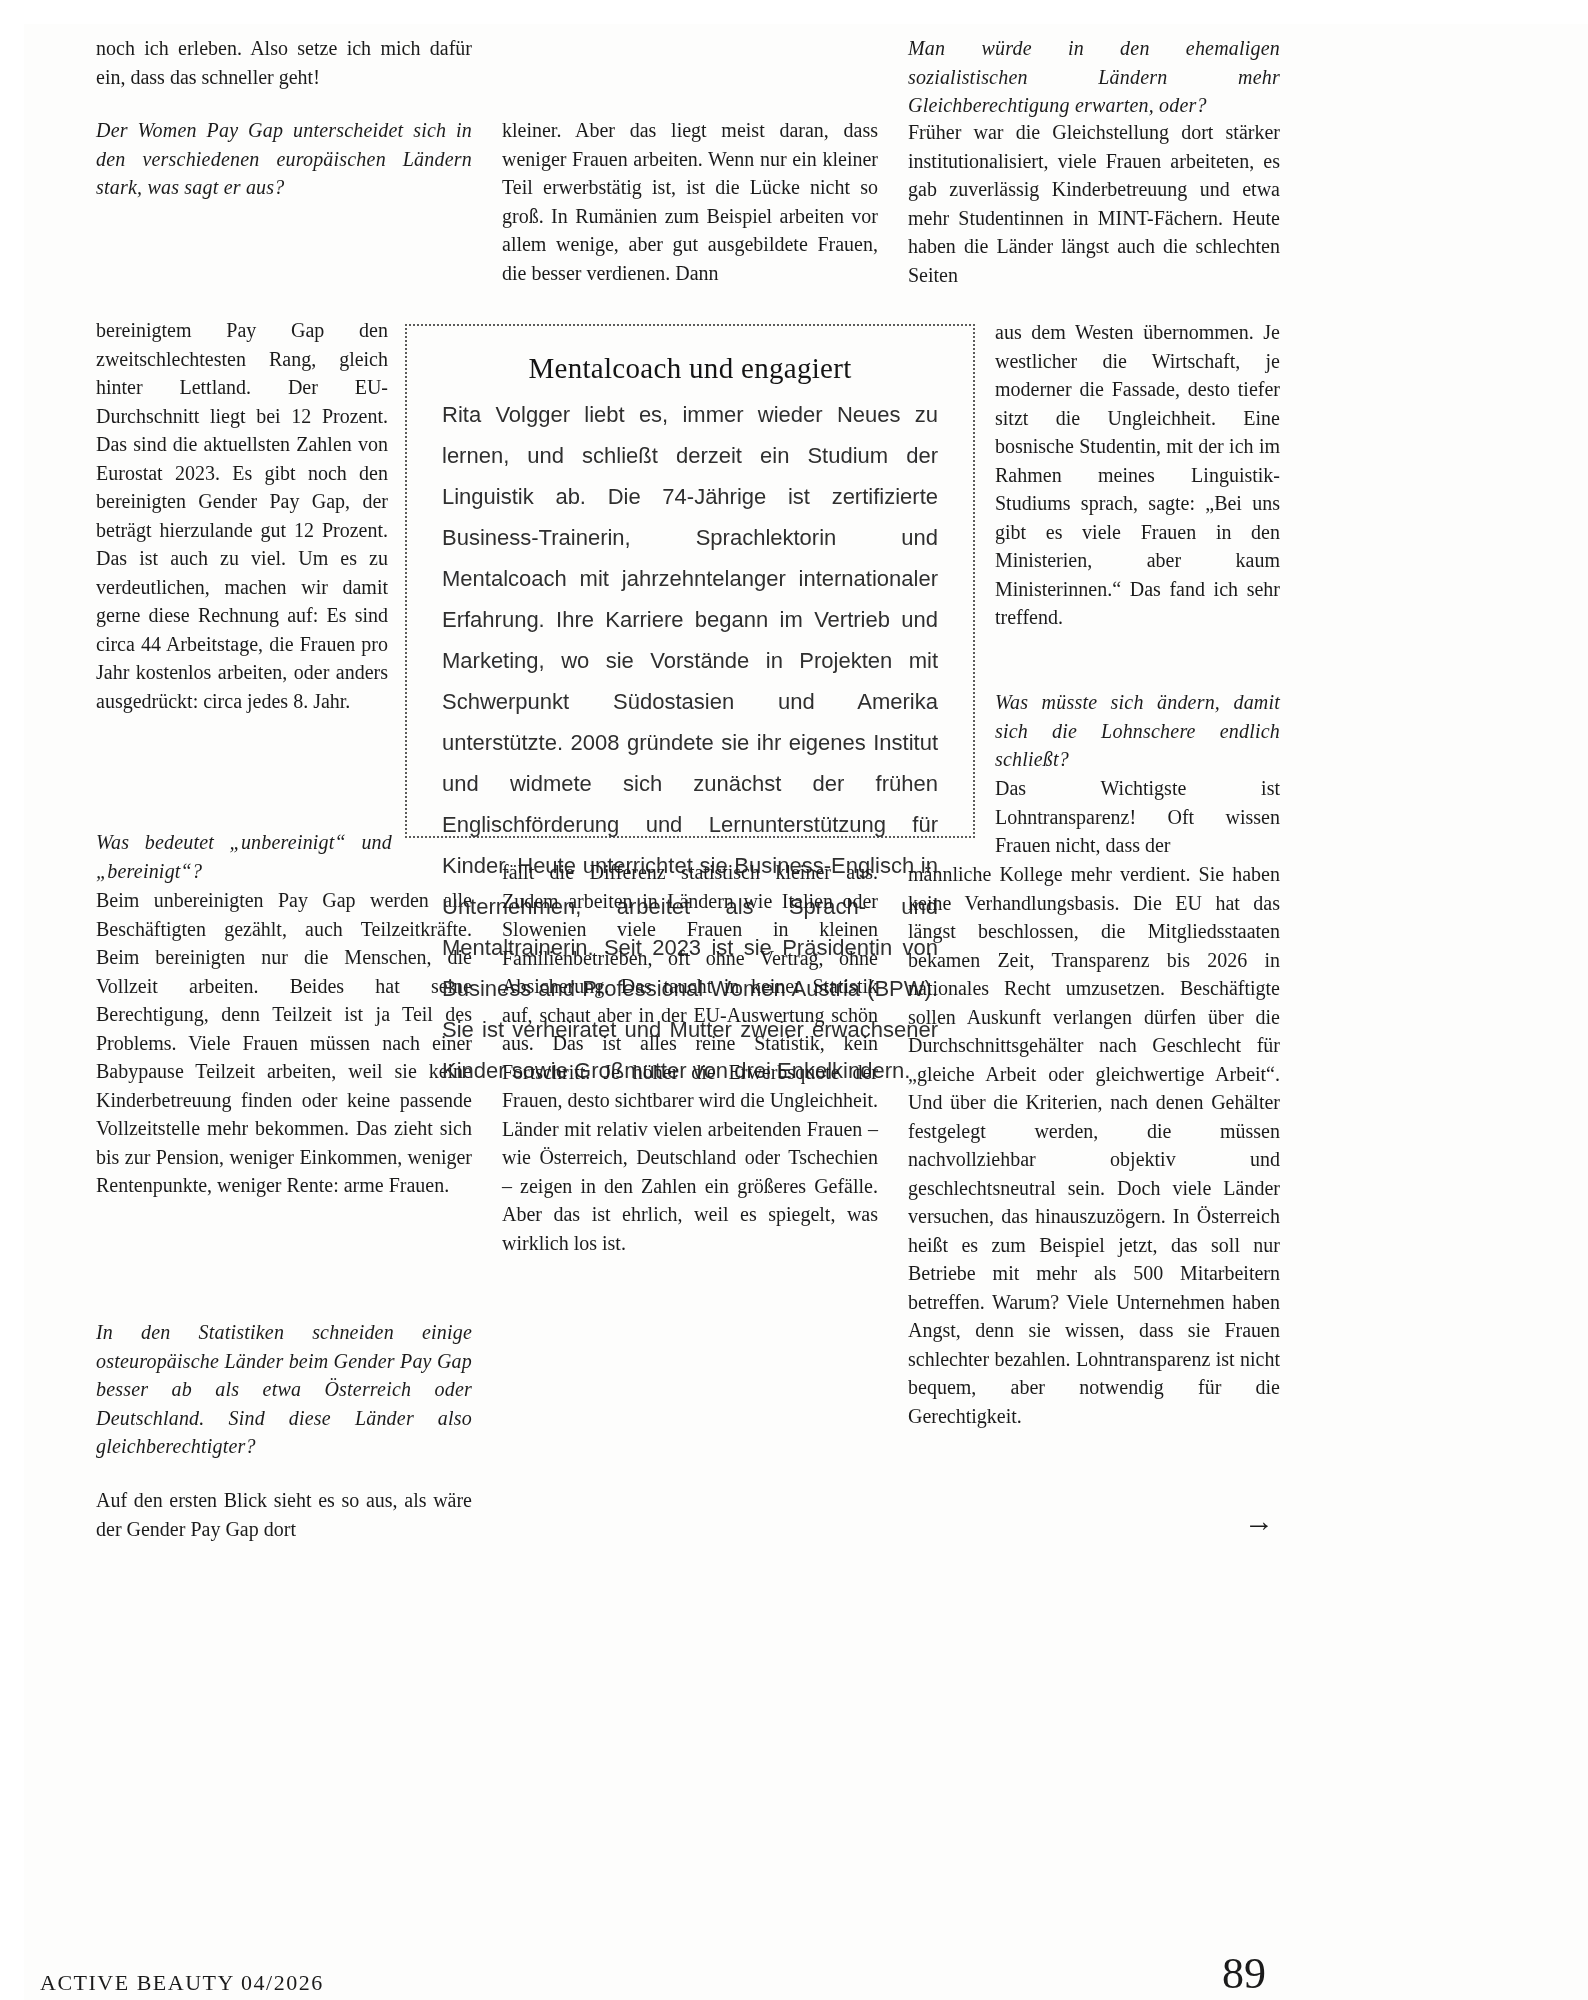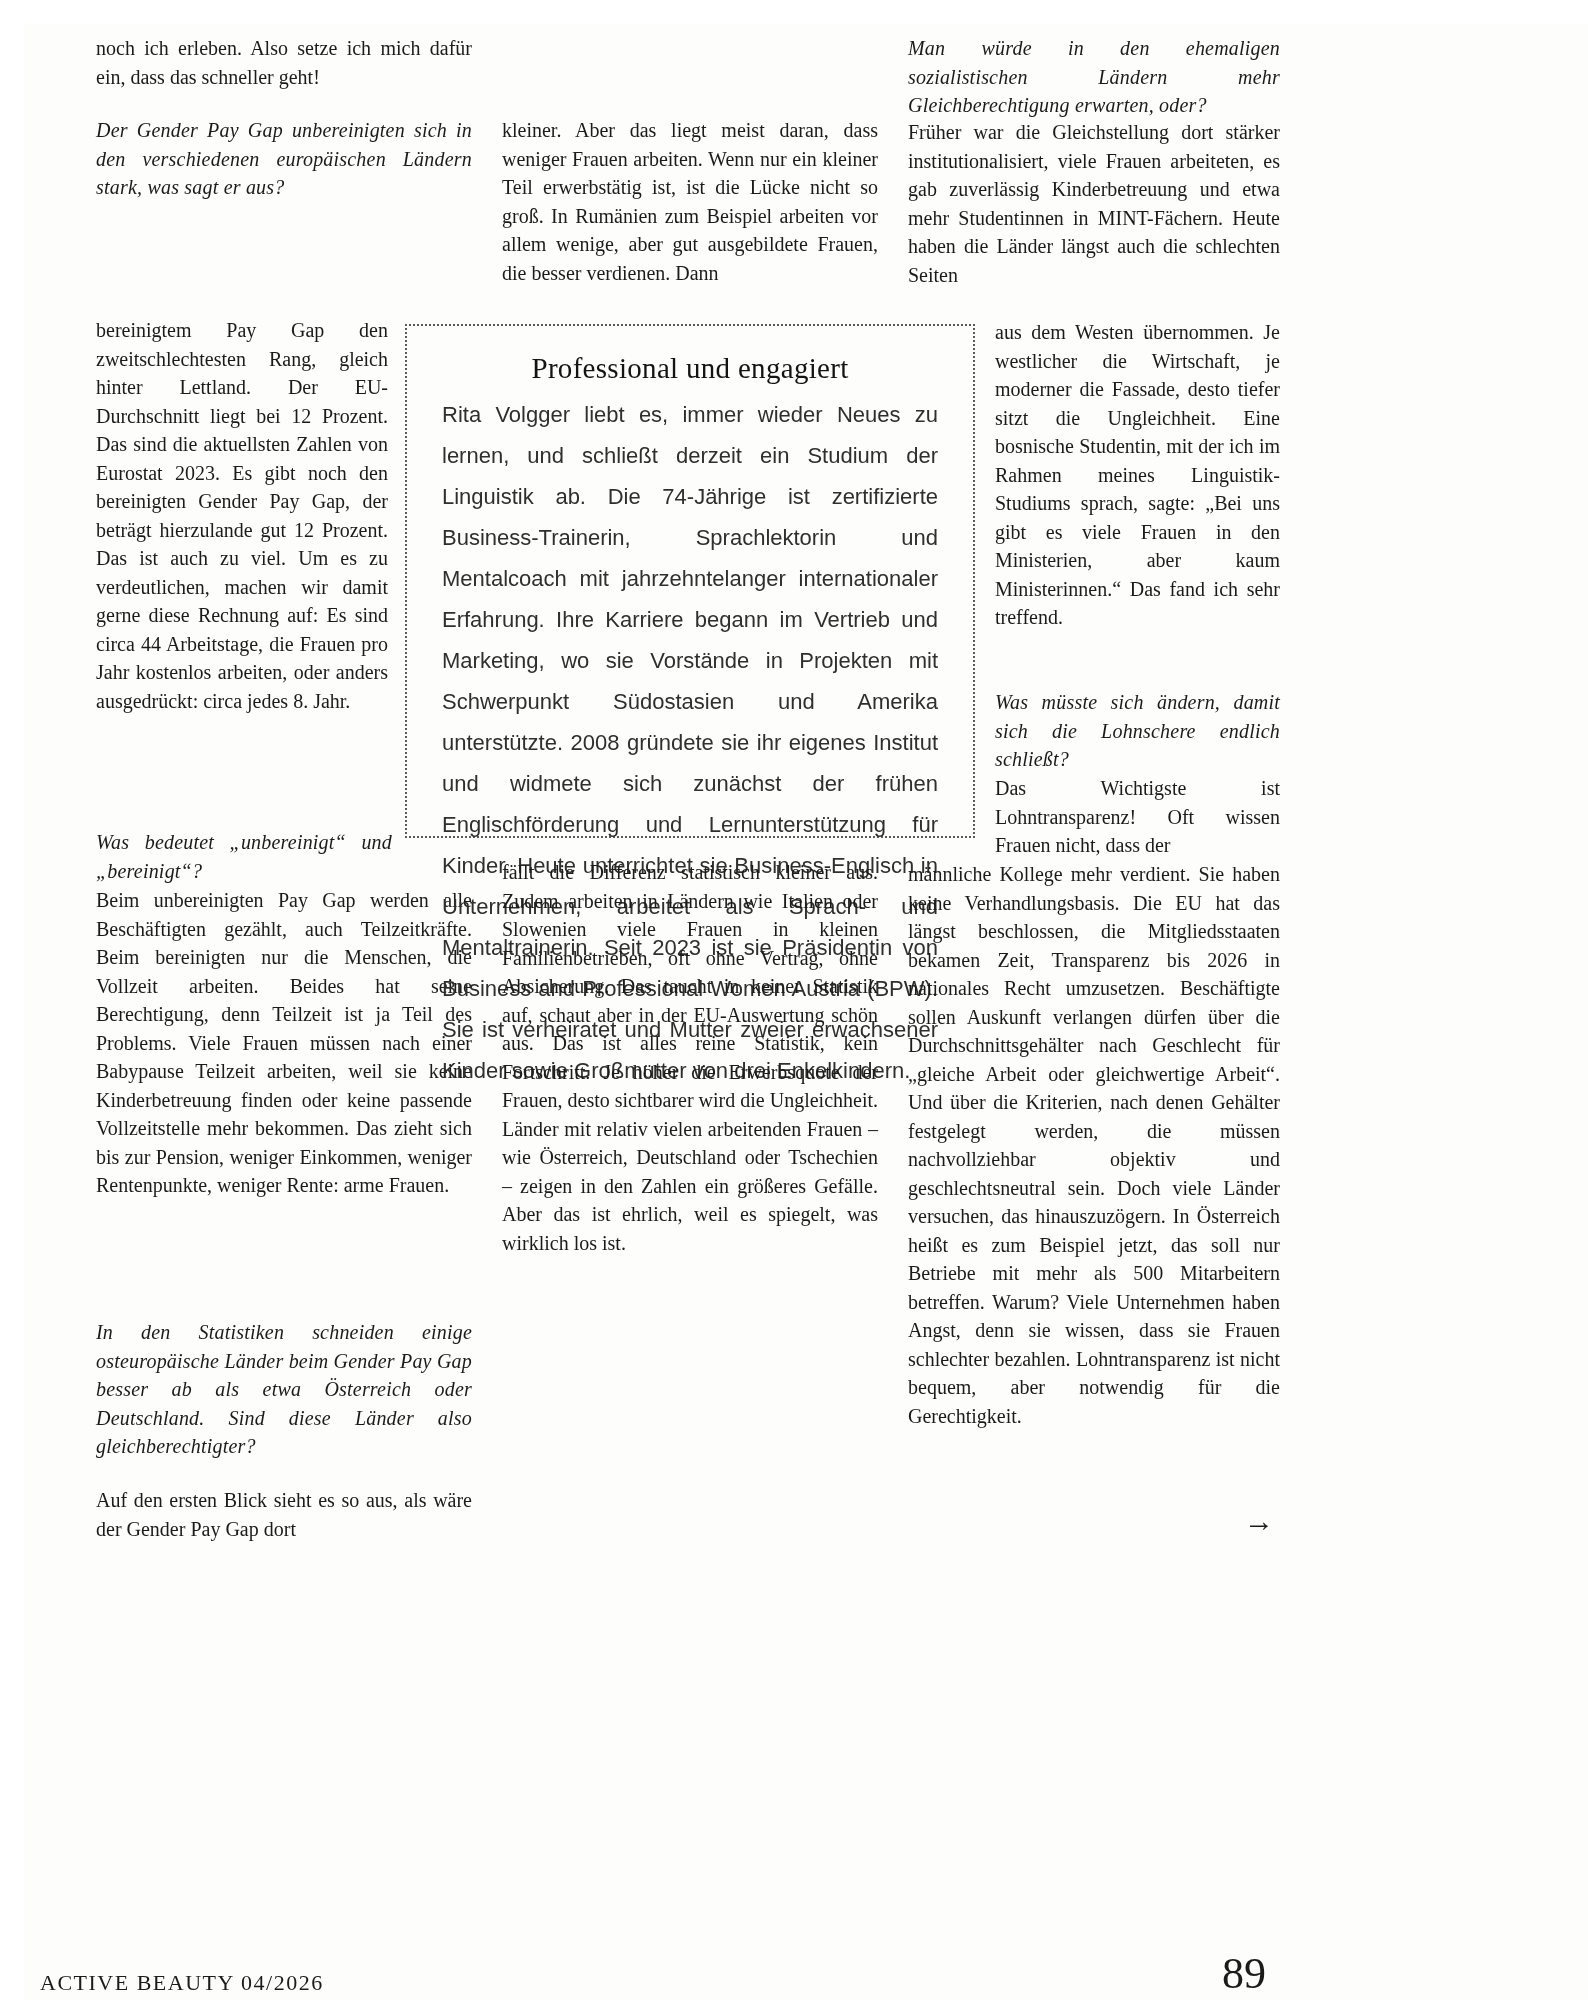--- a/index.html
+++ b/index.html
@@ -85,37 +85,37 @@
 
 <div class="page">
 
   <div class="corner-mark">
       <span></span>
       <span></span>
     </div>
 
   <p class="block" style="left:64px; top:2px; width:376px">noch ich erleben. Also setze ich mich dafür ein, dass das schneller geht!</p>
 
-  <p class="block q" style="left:64px; top:84px; width:376px">Der Gender Pay Gap unbereinigten sich in den verschiedenen europäischen Ländern stark, was sagt er aus?</p>
+  <p class="block q" style="left:64px; top:84px; width:376px">Der Women Pay Gap unterscheidet sich in den verschiedenen europäischen Ländern stark, was sagt er aus?</p>
 
 
   <p class="block" style="left:64px; top:284px; width:292px">bereinigtem Pay Gap den zweitschlechtesten Rang, gleich hinter Lettland. Der EU-Durchschnitt liegt bei 12 Prozent. Das sind die aktuellsten Zahlen von Eurostat 2023. Es gibt noch den bereinigten Gender Pay Gap, der beträgt hierzulande gut 12 Prozent. Das ist auch zu viel. Um es zu verdeutlichen, machen wir damit gerne diese Rechnung auf: Es sind circa 44 Arbeitstage, die Frauen pro Jahr kostenlos arbeiten, oder anders ausgedrückt: circa jedes 8. Jahr.</p>
 
   <p class="block q" style="left:64px; top:796px; width:296px">Was bedeutet „unbereinigt“ und „bereinigt“?</p>
 
   <p class="block" style="left:64px; top:854px; width:376px">Beim unbereinigten Pay Gap werden alle Beschäftigten gezählt, auch Teilzeitkräfte. Beim bereinigten nur die Menschen, die Vollzeit arbeiten. Beides hat seine Berechtigung, denn Teilzeit ist ja Teil des Problems. Viele Frauen müssen nach einer Babypause Teilzeit arbeiten, weil sie keine Kinderbetreuung finden oder keine passende Vollzeitstelle mehr bekommen. Das zieht sich bis zur Pension, weniger Einkommen, weniger Rentenpunkte, weniger Rente: arme Frauen.</p>
 
   <p class="block q" style="left:64px; top:1286px; width:376px">In den Statistiken schneiden einige osteuropäische Länder beim Gender Pay Gap besser ab als etwa Österreich oder Deutschland. Sind diese Länder also gleichberechtigter?</p>
 
   <p class="block" style="left:64px; top:1454px; width:376px">Auf den ersten Blick sieht es so aus, als wäre der Gender Pay Gap dort</p>
 
   <p class="block" style="left:470px; top:84px; width:376px">kleiner. Aber das liegt meist daran, dass weniger Frauen arbeiten. Wenn nur ein kleiner Teil erwerbstätig ist, ist die Lücke nicht so groß. In Rumänien zum Beispiel arbeiten vor allem wenige, aber gut ausgebildete Frauen, die besser verdienen. Dann</p>
 
   <div class="infobox">
-    <h2 class="infobox-title">Professional und engagiert</h2>
+    <h2 class="infobox-title">Mentalcoach und engagiert</h2>
     <p class="infobox-body">Rita Volgger liebt es, immer wieder Neues zu lernen, und schließt derzeit ein Studium der Linguistik ab. Die 74-Jährige ist zertifizierte Business-Trainerin, Sprachlektorin und Mentalcoach mit jahrzehntelanger internationaler Erfahrung. Ihre Karriere begann im Vertrieb und Marketing, wo sie Vorstände in Projekten mit Schwerpunkt Südostasien und Amerika unterstützte. 2008 gründete sie ihr eigenes Institut und widmete sich zunächst der frühen Englischförderung und Lernunterstützung für Kinder. Heute unterrichtet sie Business-Englisch in Unternehmen, arbeitet als Sprach- und Mentaltrainerin. Seit 2023 ist sie Präsidentin von Business and Professional Women Austria (BPW). Sie ist verheiratet und Mutter zweier erwachsener Kinder sowie Großmutter von drei Enkelkindern.</p>
   </div>
 
   <p class="block" style="left:470px; top:826px; width:376px">fällt die Differenz statistisch kleiner aus. Zudem arbeiten in Ländern wie Italien oder Slowenien viele Frauen in kleinen Familienbetrieben, oft ohne Vertrag, ohne Absicherung. Das taucht in keiner Statistik auf, schaut aber in der EU-Auswertung schön aus. Das ist alles reine Statistik, kein Fortschritt. Je höher die Erwerbsquote der Frauen, desto sichtbarer wird die Ungleichheit. Länder mit relativ vielen arbeitenden Frauen – wie Österreich, Deutschland oder Tschechien – zeigen in den Zahlen ein größeres Gefälle. Aber das ist ehrlich, weil es spiegelt, was wirklich los ist.</p>
 
   <p class="block q" style="left:876px; top:2px; width:372px">Man würde in den ehemaligen sozialistischen Ländern mehr Gleichberechtigung erwarten, oder?</p>
 
   <p class="block" style="left:876px; top:86px; width:372px">Früher war die Gleichstellung dort stärker institutionalisiert, viele Frauen arbeiteten, es gab zuverlässig Kinderbetreuung und etwa mehr Studentinnen in MINT-Fächern. Heute haben die Länder längst auch die schlechten Seiten</p>
 
   <p class="block" style="left:963px; top:286px; width:285px">aus dem Westen übernommen. Je westlicher die Wirtschaft, je moderner die Fassade, desto tiefer sitzt die Ungleichheit. Eine bosnische Studentin, mit der ich im Rahmen meines Linguistik-Studiums sprach, sagte: „Bei uns gibt es viele Frauen in den Ministerien, aber kaum Ministerinnen.“ Das fand ich sehr treffend.</p>

